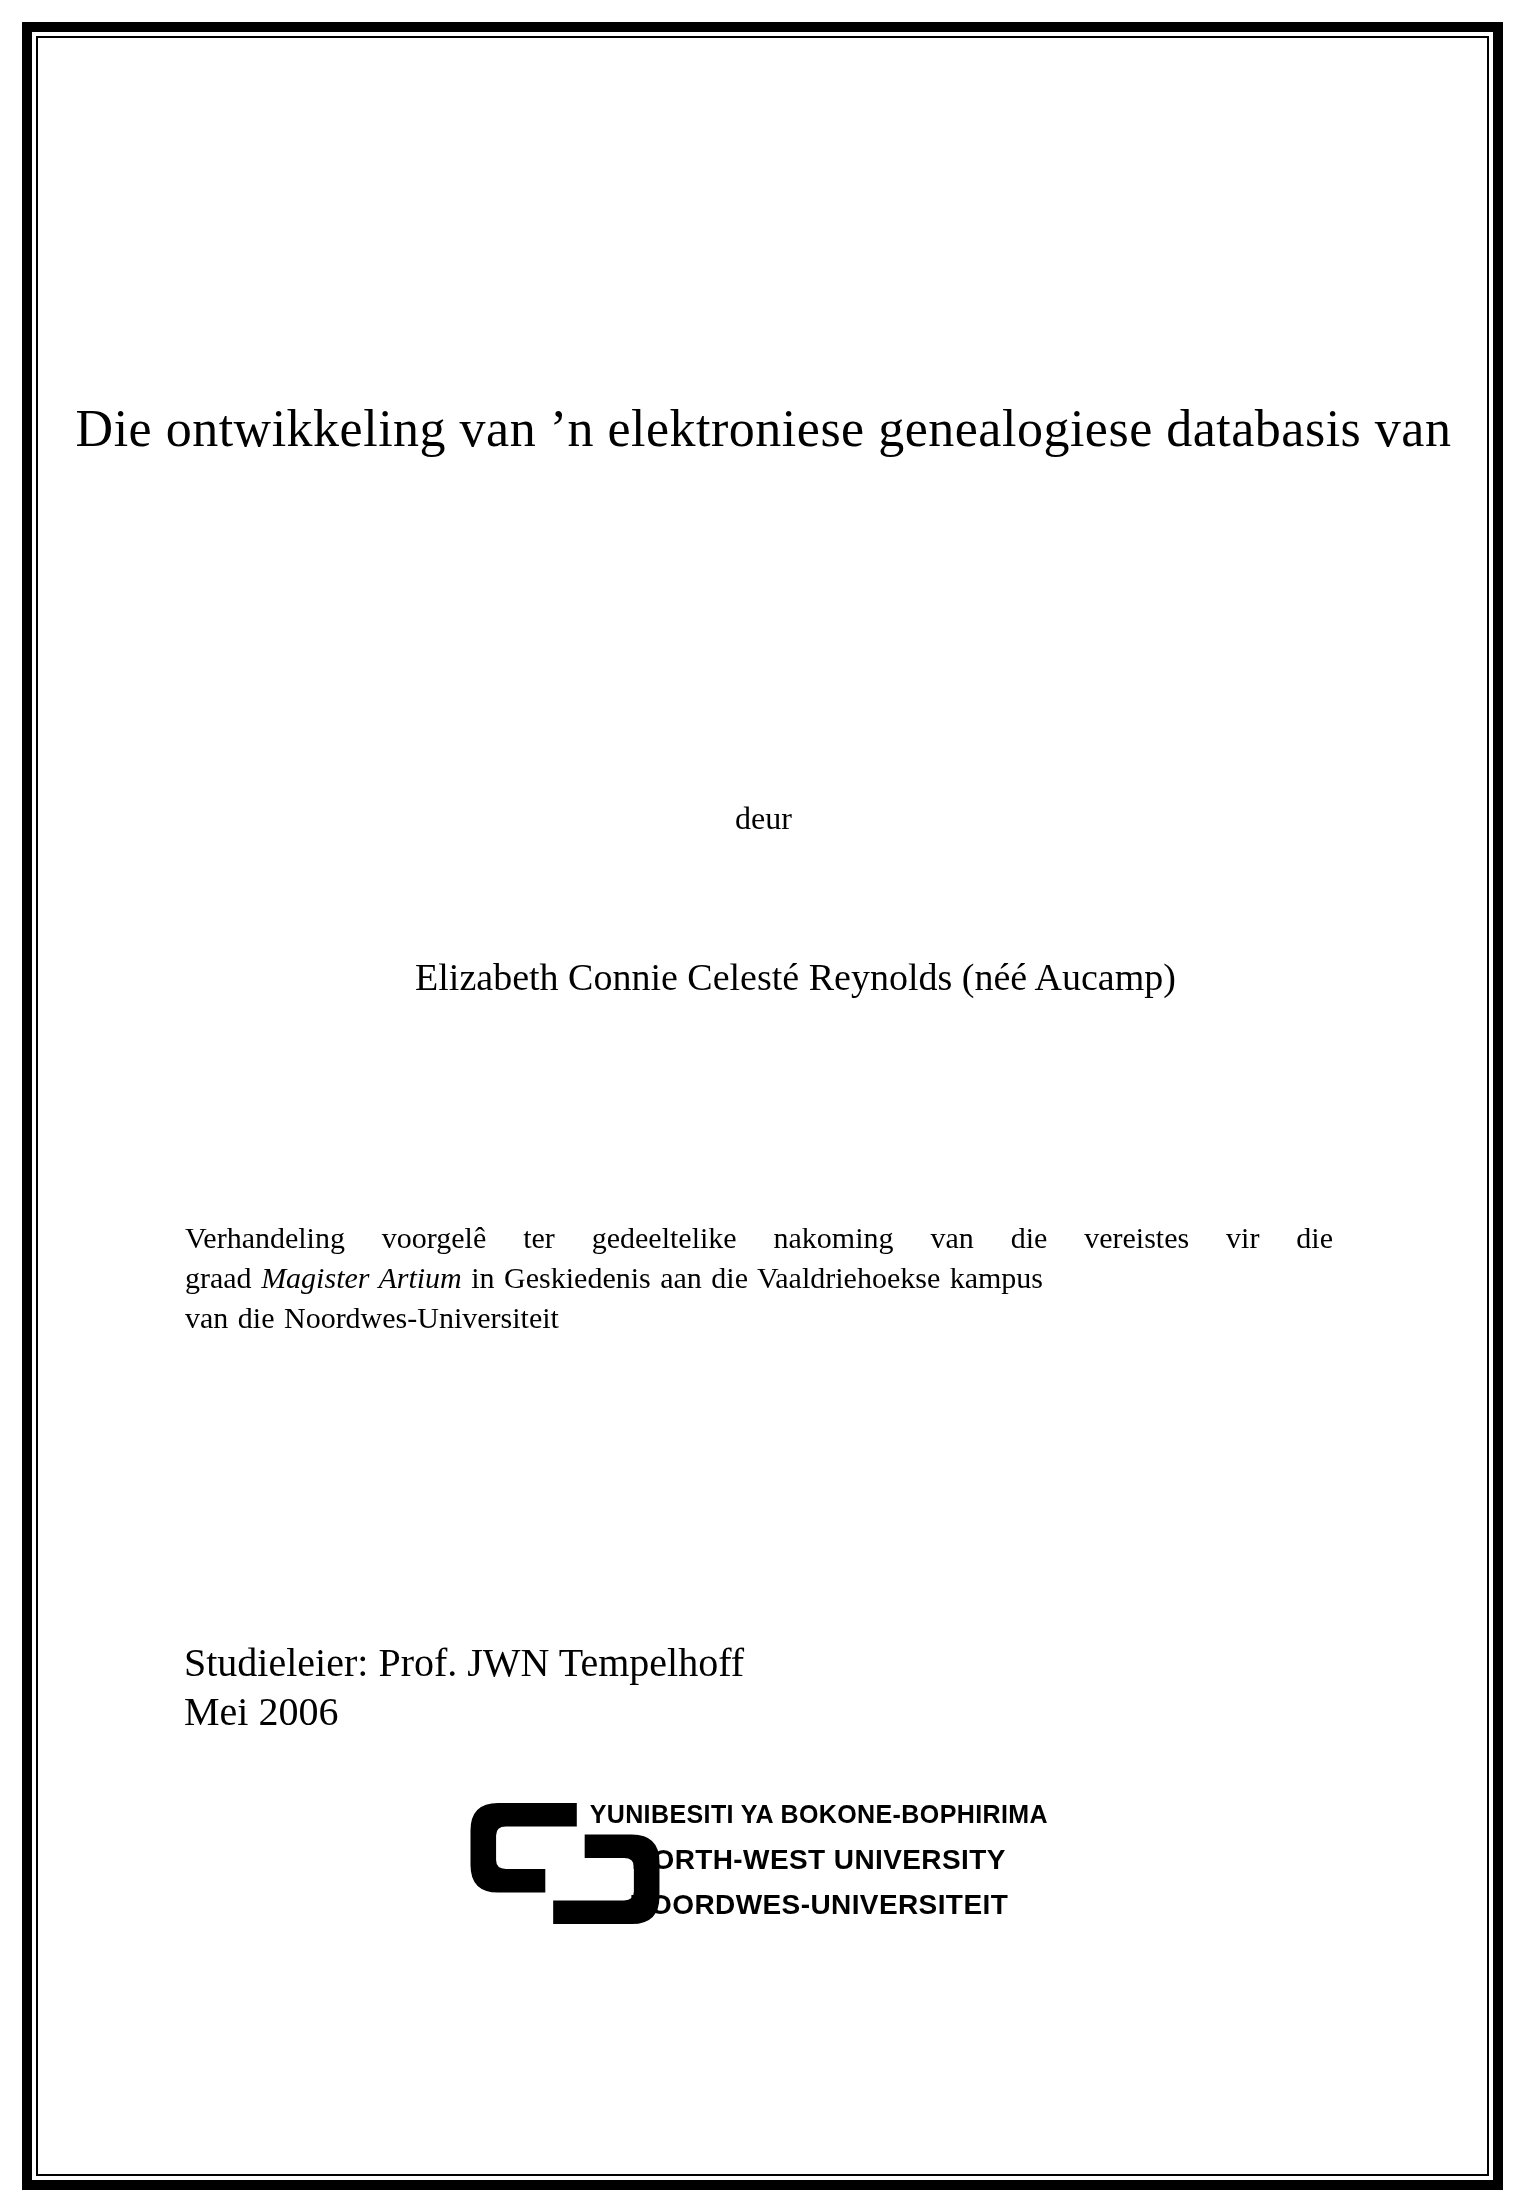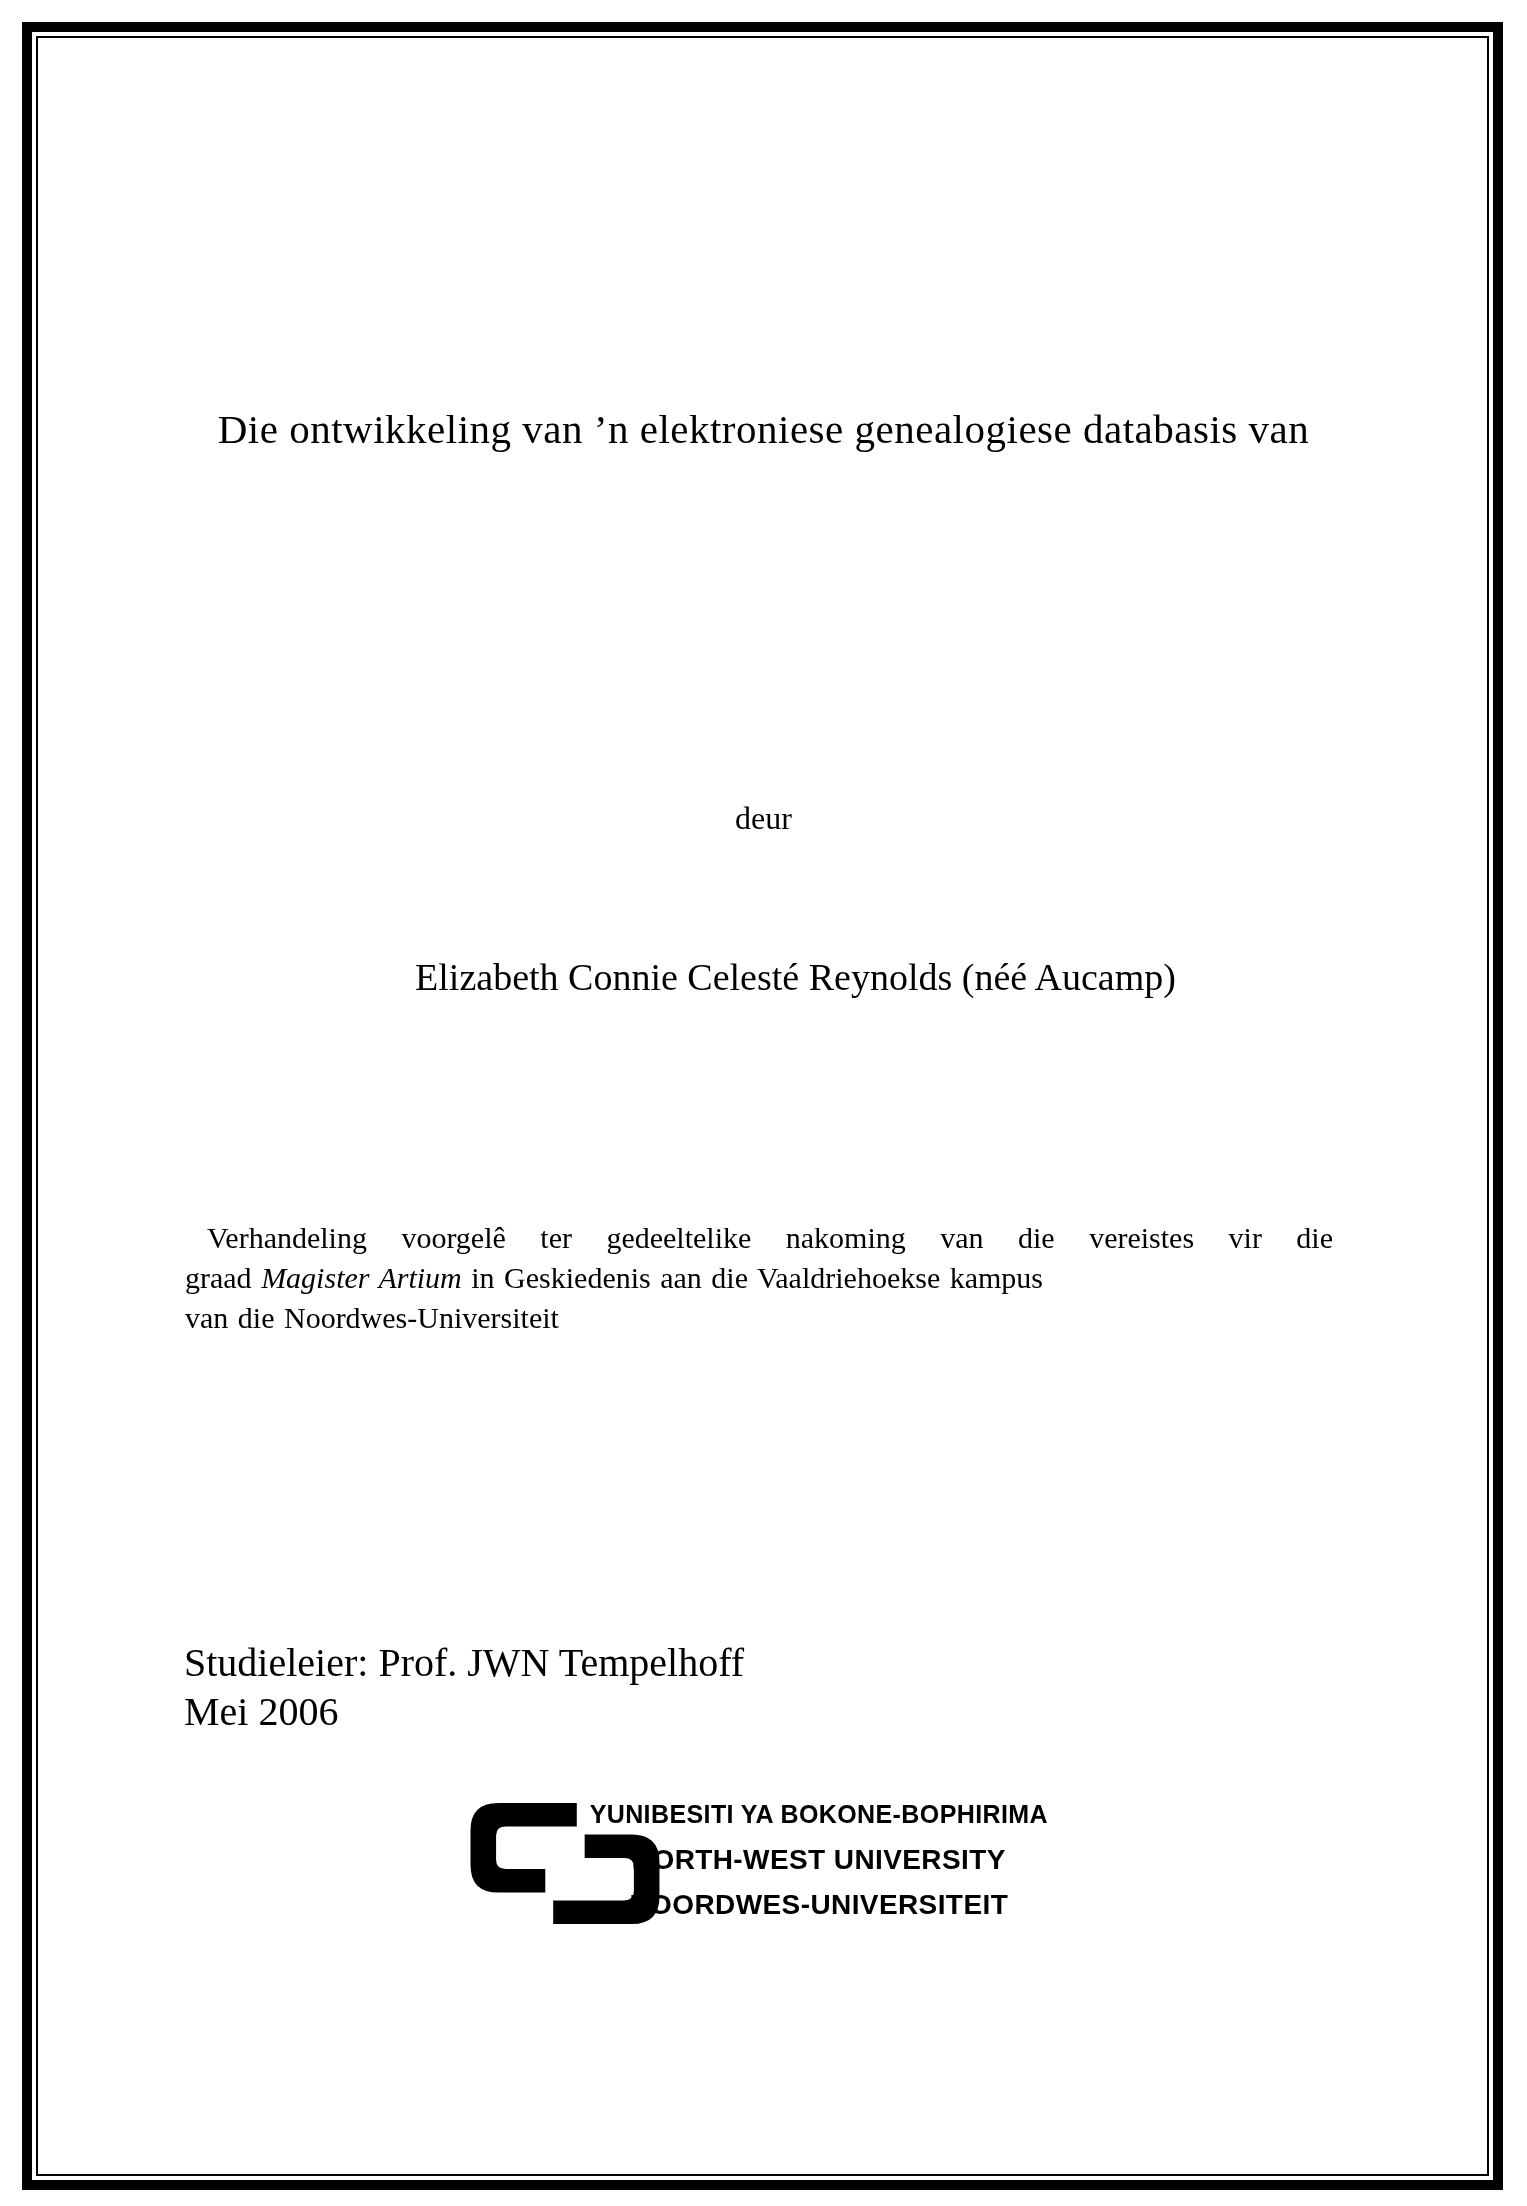--- a/index.html
+++ b/index.html
@@ -19,42 +19,41 @@
   .frame-inner{
     position:absolute;left:36px;top:36px;right:38px;bottom:30px;
     border:2px solid #000;
   }
   .center-line{
     position:absolute;left:0;width:100%;
     text-align:center;
   }
   .doc-title{
     top:395px;
-    font-size:41px;
+    font-size:52px;
     line-height:68px;
     letter-spacing:0.5px;
   }
   .byline{
     top:800px;
     font-size:32px;
   }
   .author{
     top:955px;
     font-size:38px;
     padding-left:32px;
   }
   .statement{
     position:absolute;left:185px;top:1218px;width:1148px;
     font-size:30px;line-height:40px;
     word-spacing:2px;
   }
   .statement .justify-line{
     text-align:justify;
     text-align-last:justify;
-    margin-left:22px;
   }
   .supervisor-block{
     position:absolute;left:184px;top:1638px;
     font-size:40px;line-height:49px;
   }
   .logo-mark{
     position:absolute;left:466px;top:1801px;
     width:196px;height:125px;
   }
   .logo-text{

